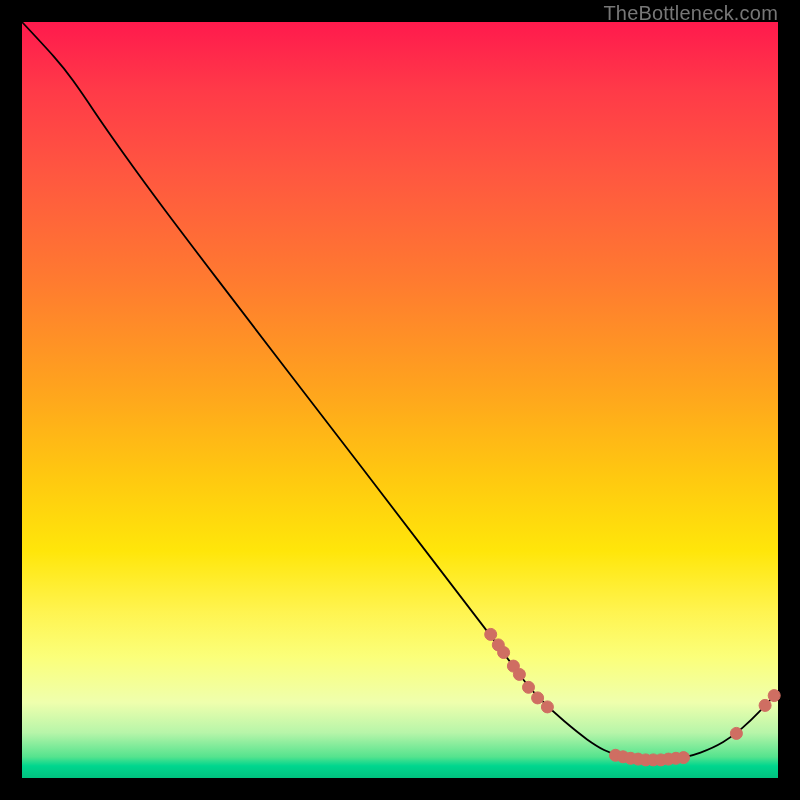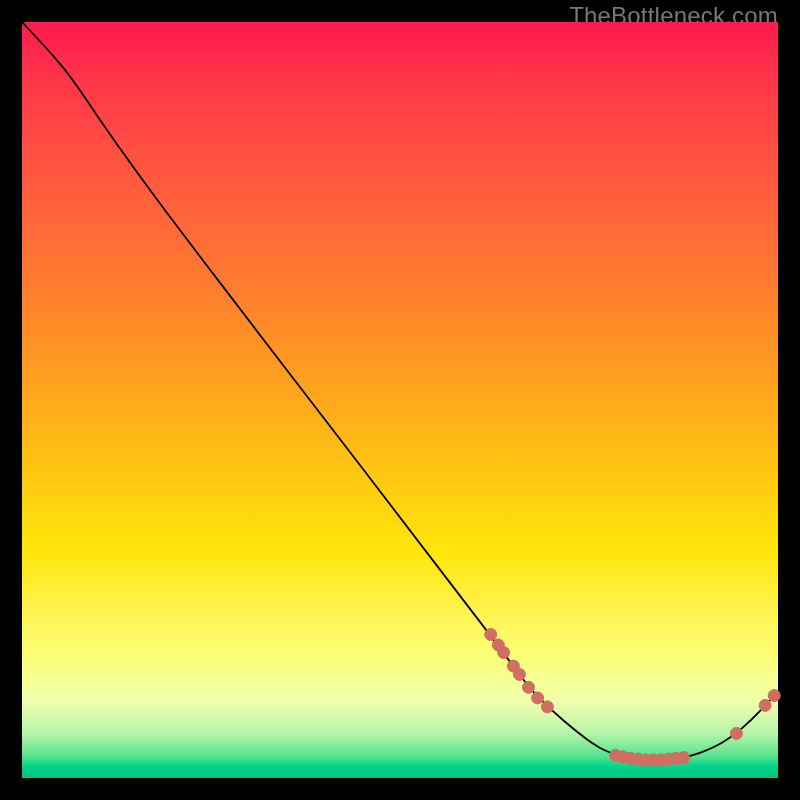--- a/index.html
+++ b/index.html
@@ -40,21 +40,21 @@
       #00d68e 98.4%,
       #00c27f 100%
     );
   }
   .attribution {
     position: absolute;
     top: 2px;
     right: 22px;
     color: #777;
     font-family: Arial, Helvetica, sans-serif;
-    font-size: 24px;
+    font-size: 20px;
     letter-spacing: 0.2px;
     text-align: center;
   }
   svg.curve {
     position: absolute;
     left: 0;
     top: 0;
     width: 756px;
     height: 756px;
     overflow: visible;

